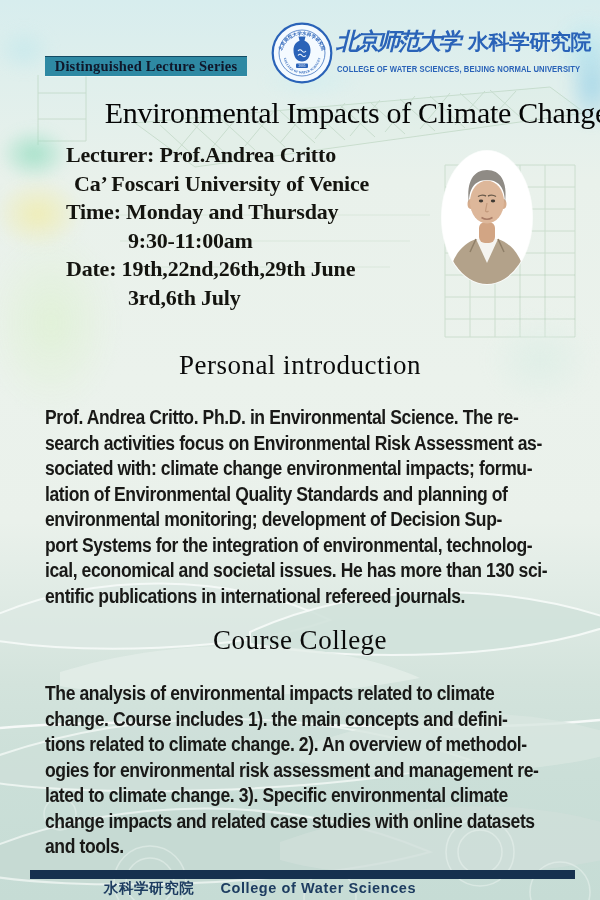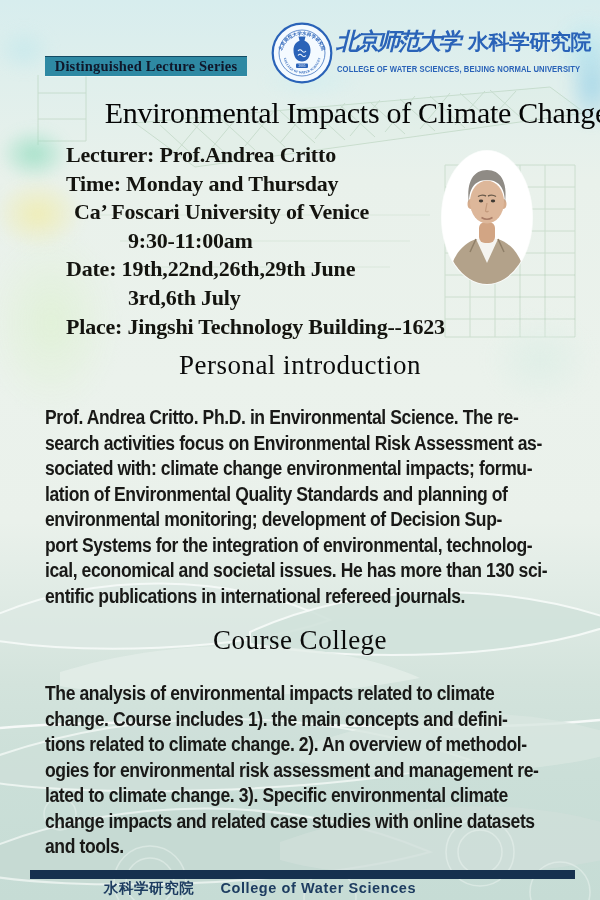--- a/index.html
+++ b/index.html
@@ -138,26 +138,25 @@
       <path d="M36,45.5 q4,-2.5 8,-0.5 M54,45.5 q-4,-2.5 -8,-0.5" stroke="#6b5c4c" stroke-width="1.4" fill="none"></path>
       <ellipse cx="39" cy="50" rx="2.2" ry="1.4" fill="#3f3a33"></ellipse>
       <ellipse cx="51" cy="50" rx="2.2" ry="1.4" fill="#3f3a33"></ellipse>
       <path d="M45,52 l-1.5,8 q1.5,1.5 3,0" stroke="#c49a7c" stroke-width="1.2" fill="none"></path>
       <path d="M39.5,66.5 q5.5,3.5 11,0" stroke="#a97c66" stroke-width="1.5" fill="none"></path>
     </svg>
   </div>
 
   <div class="info">
     <div class="info-line">Lecturer: Prof.Andrea Critto</div>
+    <div class="info-line ind-sm">Ca’ Foscari University of Venice</div>
     <div class="info-line">Time: Monday and Thursday</div>
-    <div class="info-line ind-sm">Ca’ Foscari University of Venice</div>
     <div class="info-line ind-lg">9:30-11:00am</div>
     <div class="info-line">Date: 19th,22nd,26th,29th June</div>
     <div class="info-line ind-lg">3rd,6th July</div>
-    <div class="info-line">Place: Jingshi Technology Building--1623</div>
   </div>
 
   <h2 class="sec-heading h-intro">Personal introduction</h2>
   <div class="para para-intro">
     <div class="p-line">Prof. Andrea Critto. Ph.D. in Environmental Science. The re-</div>
     <div class="p-line">search activities focus on Environmental Risk Assessment as-</div>
     <div class="p-line">sociated with: climate change environmental impacts; formu-</div>
     <div class="p-line">lation of Environmental Quality Standards and planning of</div>
     <div class="p-line">environmental monitoring; development of Decision Sup-</div>
     <div class="p-line">port Systems for the integration of environmental, technolog-</div>

